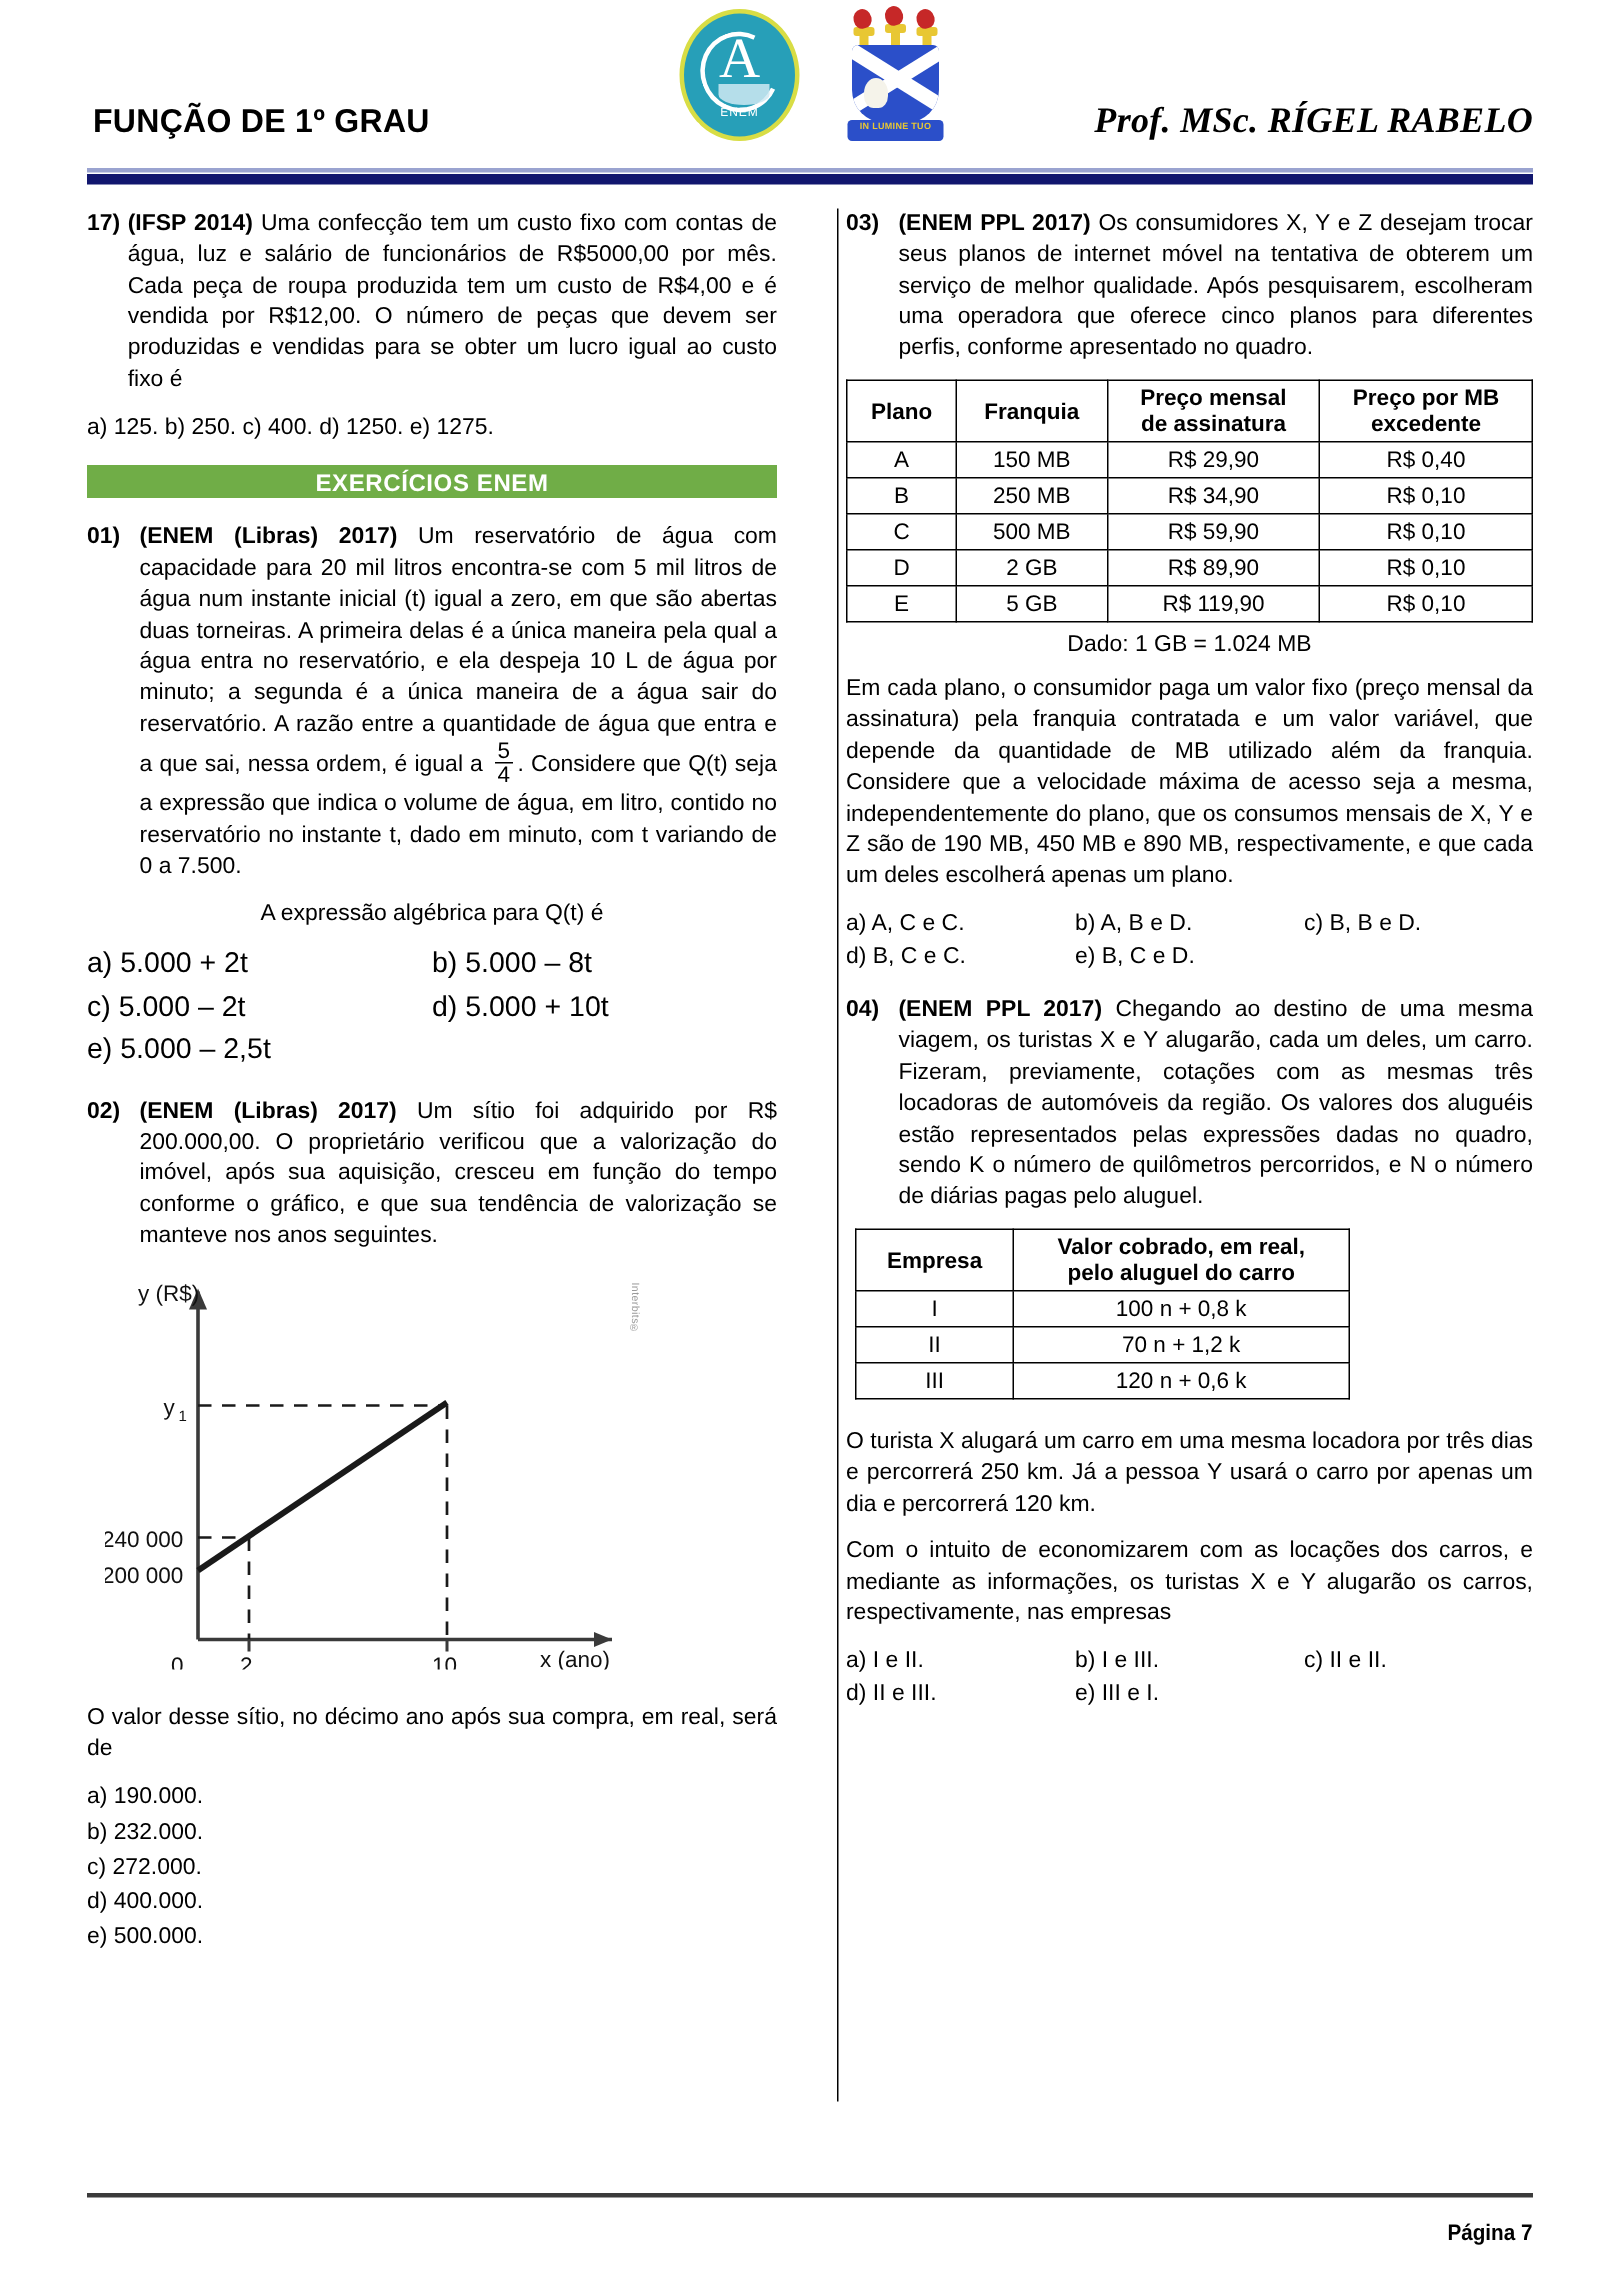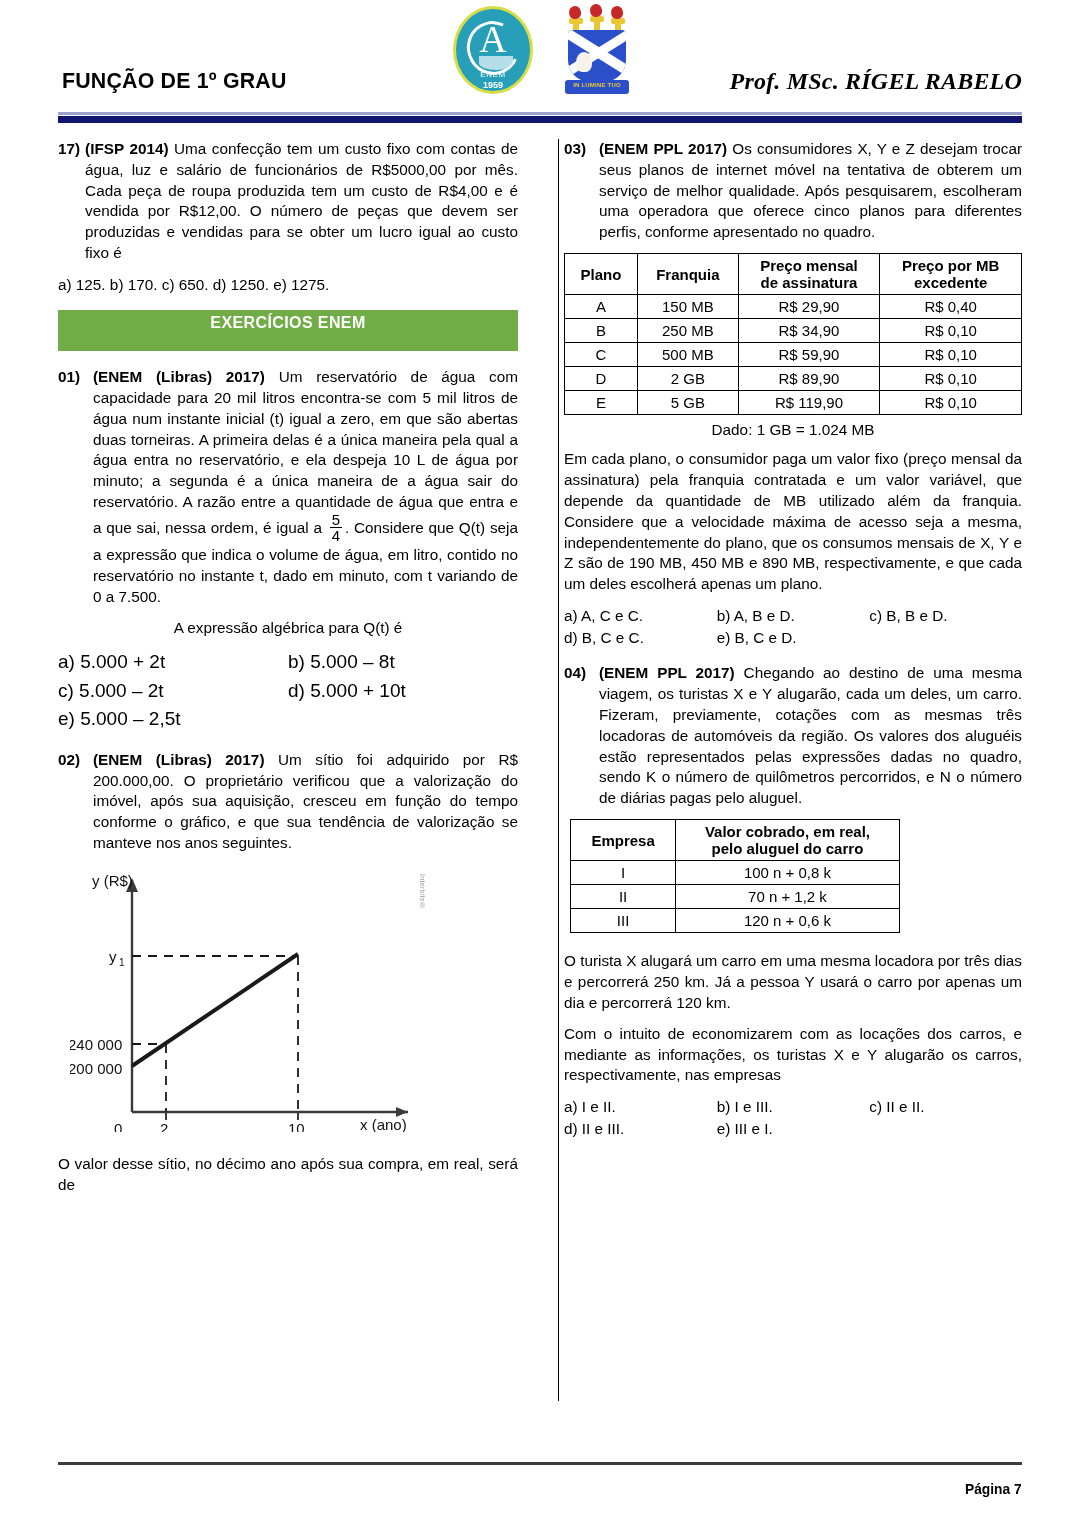--- a/index.html
+++ b/index.html
@@ -41,21 +41,21 @@
   }
   .codap .aletter{
     position:absolute;left:0;top:16px;width:92px;text-align:center;
     font-family:"Liberation Serif",serif;font-size:38px;color:#fff;line-height:1;
   }
   .codap .wave{
     position:absolute;left:32px;top:52px;width:34px;height:14px;
     background:#cfe9f2;border-radius:0 0 60% 60%;opacity:.85;
   }
   .codap .nm{position:absolute;left:0;top:66px;width:92px;text-align:center;font-size:8px;color:#fff;letter-spacing:.6px;}
-  .codap .yr{position:absolute;left:0;top:76px;width:92px;text-align:center;font-size:9px;color:#fff;font-weight:bold;}
+  .codap .yr{position:absolute;left:0;top:76px;width:92px;text-align:left;font-size:9px;color:#fff;font-weight:bold;}
 
   
   .ufs{width:72px;height:96px;position:relative;}
   .ufs .torch{position:absolute;width:14px;height:26px;}
   .ufs .flame{width:12px;height:13px;background:#c62828;border-radius:50% 50% 45% 45%;transform:rotate(-12deg);}
   .ufs .cup{width:14px;height:6px;background:#e8c733;margin-top:-1px;border-radius:2px;}
   .ufs .stem{width:6px;height:8px;background:#e8c733;margin:0 auto;}
   .ufs .shield{
     position:absolute;left:7px;top:26px;width:58px;height:52px;background:#2b4fc9;
     border-radius:4px 4px 22px 22px;overflow:hidden;
@@ -89,21 +89,21 @@
   .alt-grid2{display:flex;flex-wrap:wrap;font-size:19px;line-height:1.5;}
   .alt-grid2 .cell{width:50%;}
   .alt-grid3{display:flex;flex-wrap:wrap;font-size:15.3px;line-height:1.45;}
   .alt-grid3 .c{width:33.33%;}
   .alt-list{font-size:15.3px;line-height:1.52;}
 
   
   .banner{
     background:#70ad47;color:#fff;text-align:center;
     font-size:16px;font-weight:bold;letter-spacing:.4px;
-    padding:4px 0 19px 0;margin:14px 0 16px 0;
+    padding:4px 0 0 0;margin:14px 0 16px 0;
   }
 
   
   .frac{display:inline-block;vertical-align:middle;text-align:center;line-height:1.05;margin:0 3px;position:relative;top:-1px;}
   .frac .n{display:block;font-size:15px;padding:0 2px;}
   .frac .d{display:block;font-size:15px;border-top:1.4px solid #000;padding:0 2px;}
 
   
   table.tbl{border-collapse:collapse;font-size:15px;}
   table.tbl th,table.tbl td{border:1.4px solid #000;text-align:center;padding:3px 6px;}
@@ -183,21 +183,21 @@
 
   <div class="cols">
     <div class="vdiv"></div>
 
     <div class="col left">
 
       <div class="q">
         <div class="num">17)</div>
         <div class="body"><b>(IFSP 2014)</b><span> Uma confecção tem um custo fixo com contas de água, luz e salário de funcionários de R$5000,00 por mês. Cada peça de roupa produzida tem um custo de R$4,00 e é vendida por R$12,00. O número de peças que devem ser produzidas e vendidas para se obter um lucro igual ao custo fixo é</span></div>
       </div>
-      <div class="alts">a) 125.   b) 170.   c) 650.   d) 1250.   e) 1275.</div>
+      <div class="alts">a) 125.   b) 250.   c) 400.   d) 1250.   e) 1275.</div>
 
       <div class="banner">EXERCÍCIOS ENEM</div>
 
       <div class="q q2">
         <div class="num">01)</div>
         <div class="body"><b>(ENEM (Libras) 2017)</b><span> Um reservatório de água com capacidade para 20 mil litros encontra-se com 5 mil litros de água num instante inicial (t) igual a zero, em que são abertas duas torneiras. A primeira delas é a única maneira pela qual a água entra no reservatório, e ela despeja 10 L de água por minuto; a segunda é a única maneira de a água sair do reservatório. A razão entre a quantidade de água que entra e a que sai, nessa ordem, é igual a </span><span class="frac"><span class="n">5</span><span class="d">4</span></span><span>. Considere que Q(t) seja a expressão que indica o volume de água, em litro, contido no reservatório no instante t, dado em minuto, com t variando de 0 a 7.500.</span></div>
       </div>
 
       <div class="para nj">A expressão algébrica para Q(t) é</div>
 
@@ -240,20 +240,27 @@
           <text x="-2" y="210" font-family="Liberation Sans, sans-serif" font-size="15" fill="#111">200 000</text>
           <text x="44" y="270" font-family="Liberation Sans, sans-serif" font-size="15" fill="#111">0</text>
           <text x="90" y="270" font-family="Liberation Sans, sans-serif" font-size="15" fill="#111">2</text>
           <text x="218" y="270" font-family="Liberation Sans, sans-serif" font-size="15" fill="#111">10</text>
         </svg>
         <div class="wm">Interbits®</div>
       </div>
 
       <div class="para" style="margin-top:22px;">O valor desse sítio, no décimo ano após sua compra, em real, será de</div>
 
+      <div class="alt-list">
+        <div>a) 190.000.</div>
+        <div>b) 232.000.</div>
+        <div>c) 272.000.</div>
+        <div>d) 400.000.</div>
+        <div>e) 500.000.</div>
+      </div>
     </div>
 
     <div class="col right">
 
       <div class="q q2">
         <div class="num">03)</div>
         <div class="body"><b>(ENEM PPL 2017)</b><span> Os consumidores X, Y e Z desejam trocar seus planos de internet móvel na tentativa de obterem um serviço de melhor qualidade. Após pesquisarem, escolheram uma operadora que oferece cinco planos para diferentes perfis, conforme apresentado no quadro.</span></div>
       </div>
 
       <table class="tbl tbl-plans">

